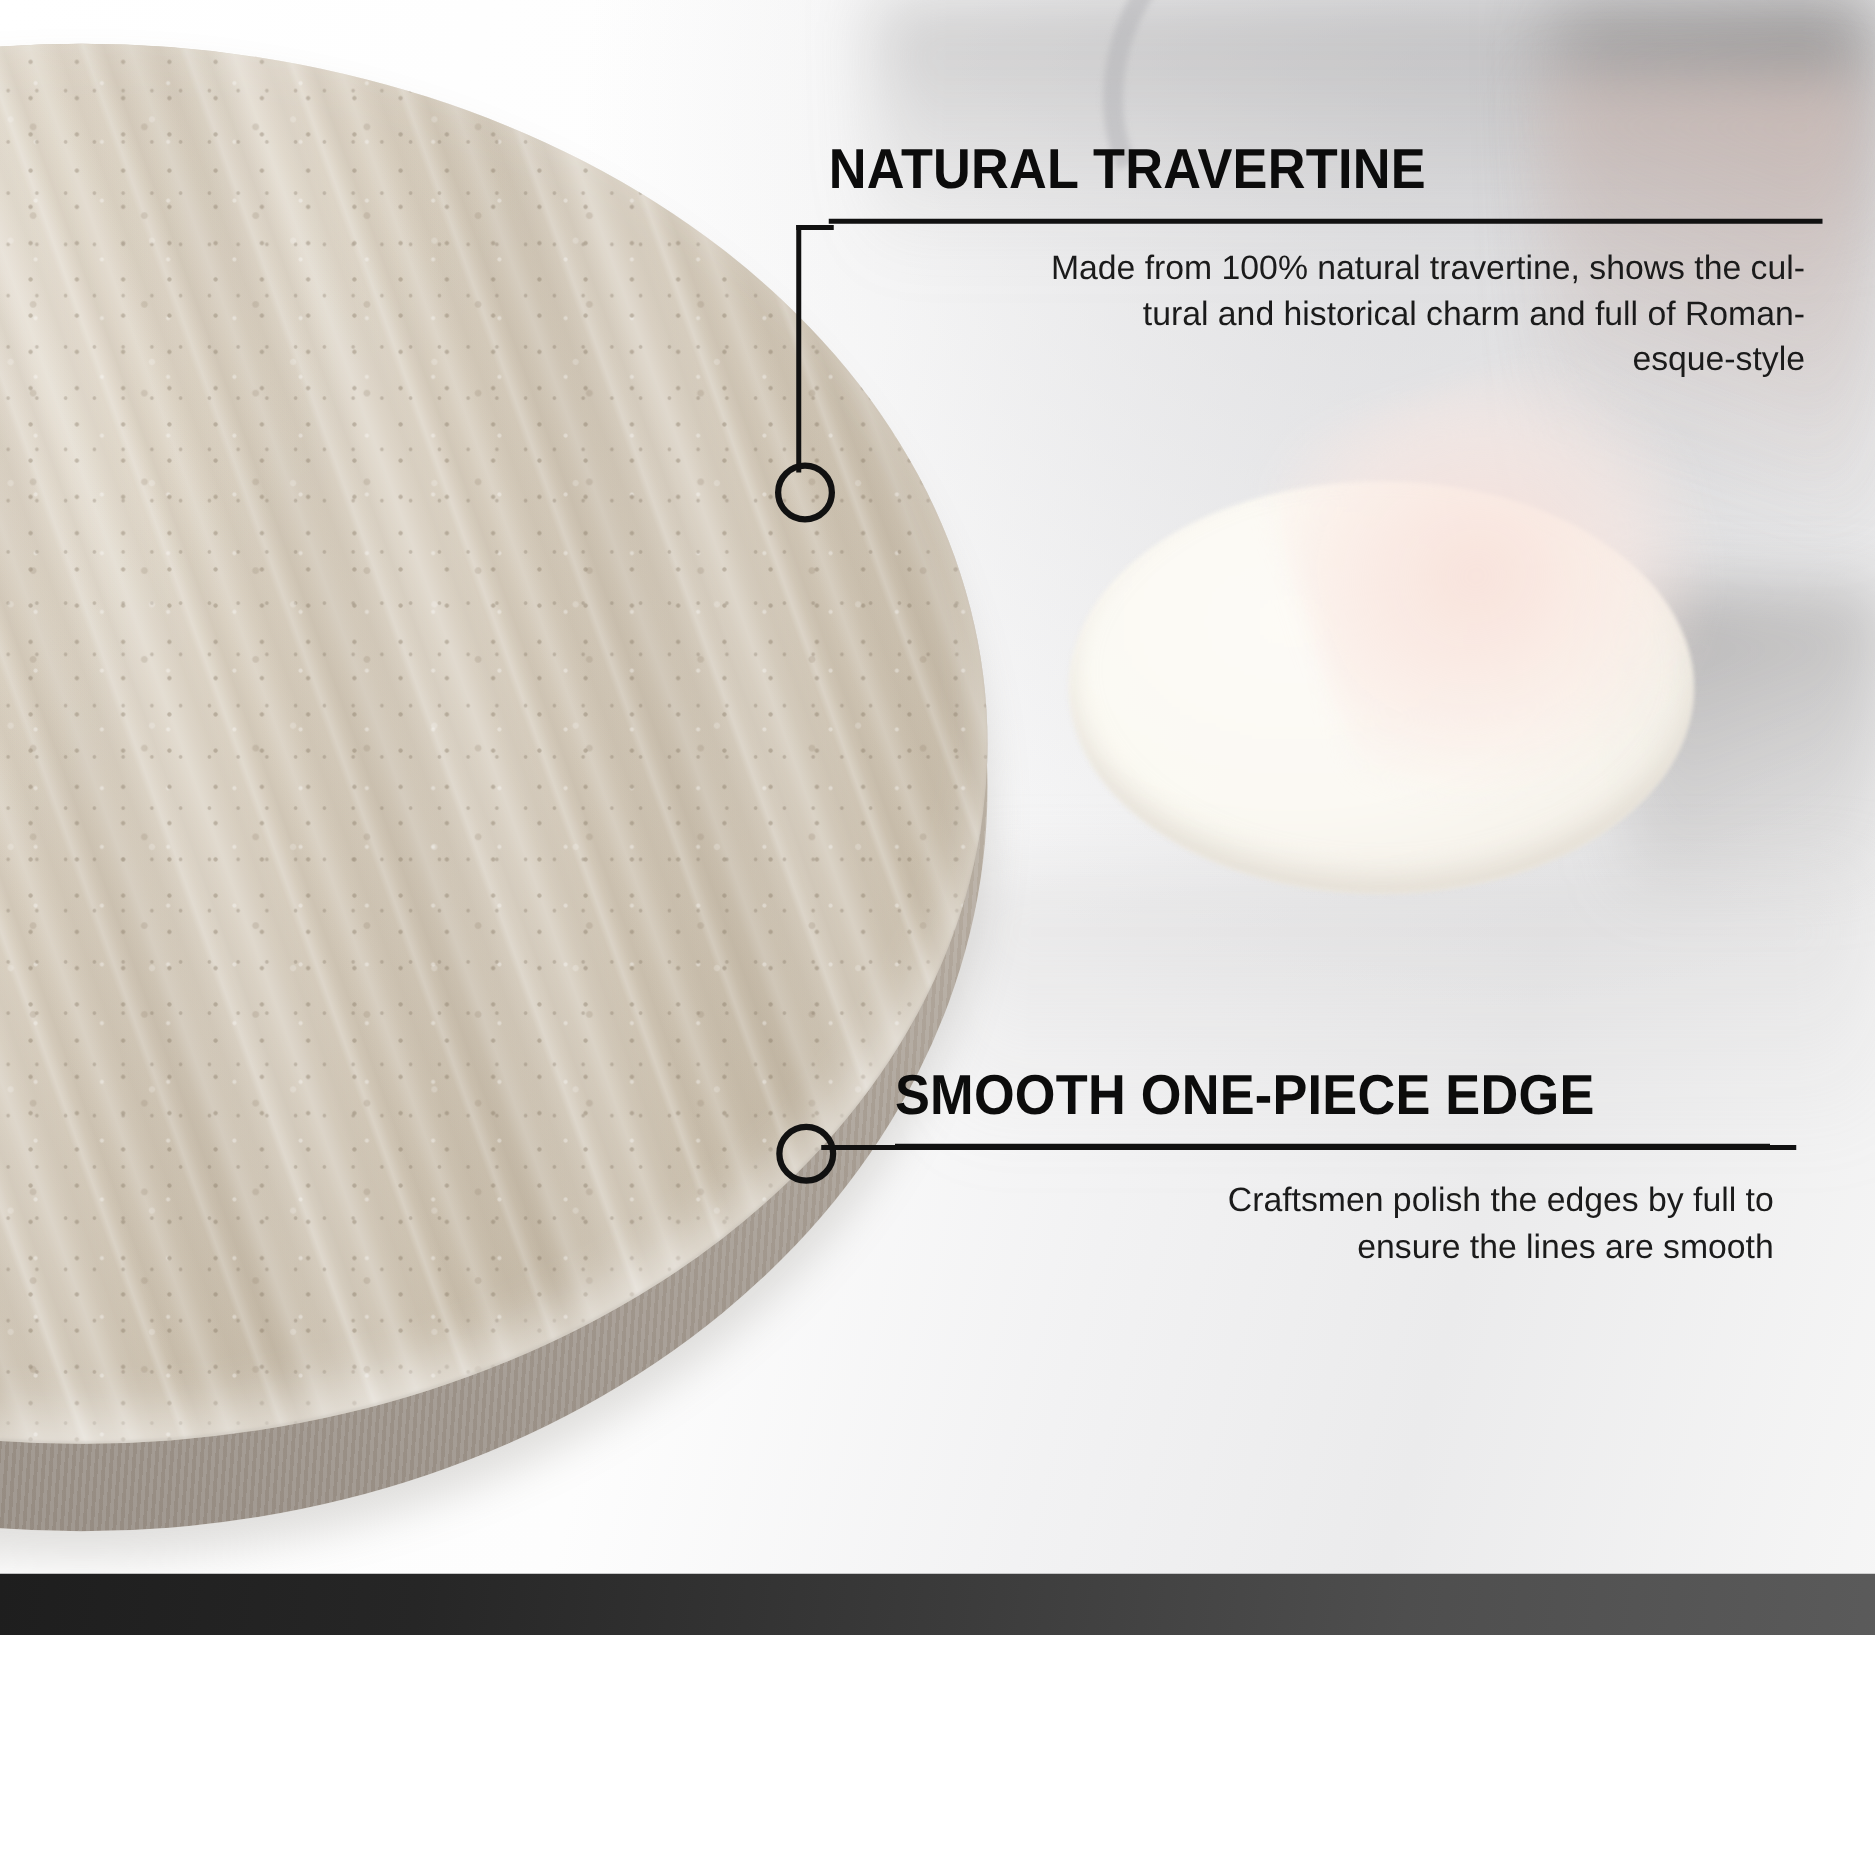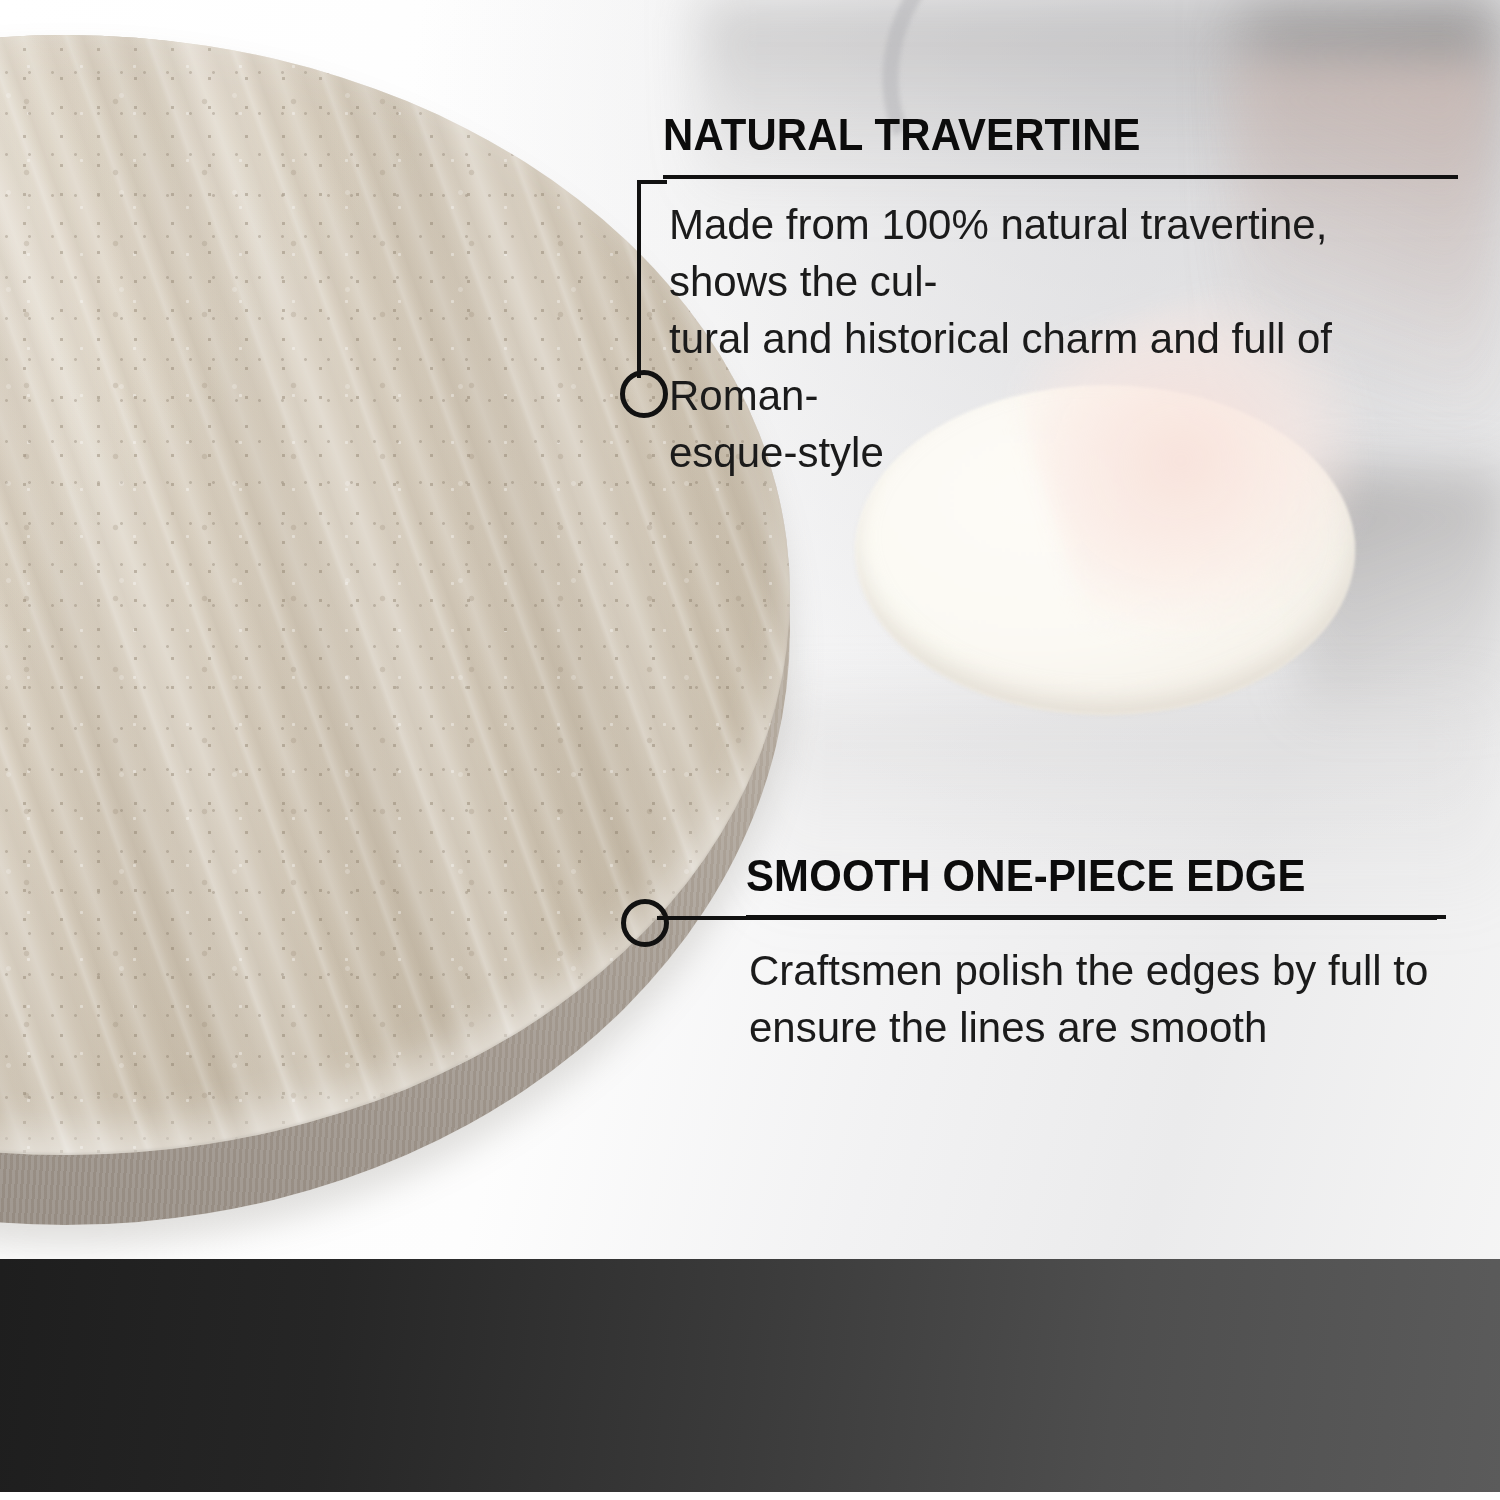--- a/index.html
+++ b/index.html
@@ -1,19 +1,19 @@
 <!DOCTYPE html>
 <html><head>
 <meta charset="utf-8">
 <style>
   html,body{margin:0;padding:0;background:#fff;}
   body{width:1500px;height:1500px;overflow:hidden;
        font-family:"Liberation Sans","DejaVu Sans",sans-serif;}
 
-  #stage{position:relative;width:1500px;height:1492px;overflow:hidden;background:#f9a8d4;}
+  #stage{position:relative;width:1500px;height:1308px;overflow:hidden;background:#f9a8d4;}
 
   
   .bg-wash{position:absolute;inset:0;
     background:
       radial-gradient(circle at 78% 8%, rgba(205,205,208,.55) 0%, rgba(205,205,208,0) 42%),
       linear-gradient(105deg,#ffffff 0%,#fdfdfd 42%,#f2f2f3 62%,#ebebec 78%,#f6f6f6 100%);
   }
   
   .bg-shelf{position:absolute;left:700px;top:0;width:800px;height:210px;
     background:linear-gradient(180deg,rgba(120,118,118,.30) 0%,rgba(150,148,148,.16) 60%,rgba(255,255,255,0) 100%);
@@ -105,34 +105,34 @@
                inset 0 -2px 2px rgba(150,140,128,.35),
                inset 22px 0 60px rgba(255,255,255,.18);}
   .disc-sheen{position:absolute;left:0;top:0;width:1450px;height:1120px;border-radius:50%;
     background:linear-gradient(128deg, rgba(255,255,255,.30) 0%, rgba(255,255,255,.05) 30%, rgba(255,255,255,0) 55%);}
 
   
   .callout{position:absolute;}
   .co-title{font-weight:700;font-size:45px;line-height:1;letter-spacing:.2px;
     color:#0c0c0c;white-space:nowrap;transform:scaleX(.93);transform-origin:left center;}
   .co-rule{height:4px;background:#111;}
-  .co-body{font-size:42px;line-height:1.36;color:#1b1b1b;white-space:pre-line;}
+  .co-body{font-size:27px;line-height:1.36;color:#1b1b1b;white-space:pre-line;text-align:right;}
 
   
   #callout-natural{left:663px;top:112px;width:800px;}
   #callout-natural .co-rule{width:795px;margin-top:18px;}
   #callout-natural .co-body{margin-top:17px;margin-left:6px;width:775px;}
   .lead-v{position:absolute;left:637px;top:180px;width:4px;height:198px;background:#111;}
   .lead-corner{position:absolute;left:637px;top:180px;width:30px;height:4px;background:#111;}
   .lead-dot{position:absolute;width:38px;height:38px;border:5px solid #111;border-radius:50%;
     background:transparent;}
   #dot-natural{left:620px;top:370px;}
 
   
-  #callout-edge{left:746px;top:853px;width:705px;}
+  #callout-edge{left:716px;top:853px;width:705px;}
   #callout-edge .co-rule{width:700px;margin-top:17px;}
   #callout-edge .co-body{margin-top:23px;margin-left:3px;width:700px;}
   .lead-h2{position:absolute;left:657px;top:916px;width:780px;height:4px;background:#111;}
   #dot-edge{left:621px;top:899px;}
 
   
   #note-banner{position:absolute;left:0;top:1259px;width:1500px;height:241px;
     background:linear-gradient(96deg,#1e1e1e 0%,#262626 22%,#3b3b3b 50%,#4e4e4e 74%,#5b5b5b 100%);}
 </style>
 </head>

